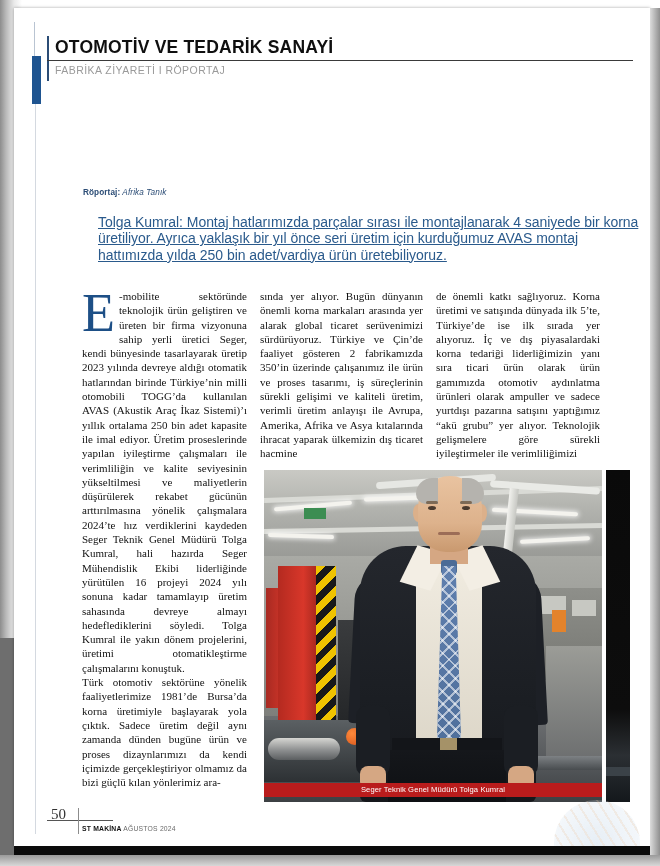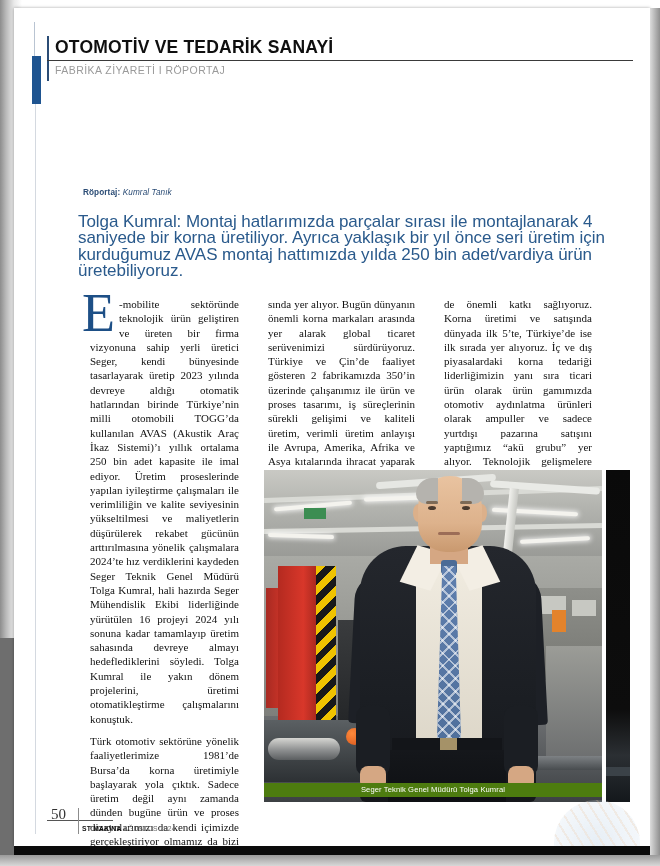--- a/index.html
+++ b/index.html
@@ -143,27 +143,28 @@
     top: 180px;
     font-size: 8.2px;
     color: #2b4c75;
     font-style: italic;
     letter-spacing: .1px;
   }
   .byline b { font-style: normal; font-weight: bold; }
 
   .lead {
     position: absolute;
-    left: 64px;
+    left: 84px;
     top: 206px;
     width: 546px;
-    font-size: 17px;
+    font-size: 14px;
     line-height: 16.3px;
     color: #2a5a8c;
     letter-spacing: -0.05px;
+    text-decoration: underline;
   }
 
   
   .col {
     position: absolute;
     top: 281px;
     width: 165px;
     font-family: "Liberation Serif", serif;
     font-size: 11px;
     line-height: 14.3px;
@@ -185,21 +186,21 @@
     padding: 2px 4px 0 0;
     margin-top: 1px;
   }
   .q {
     font-weight: bold;
     display: block;
     margin: 11px 0 0 0;
     text-align: left;
     line-height: 14.6px;
   }
-  .col p { margin: 8px; }
+  .col p { margin: 0; }
 
   
   .photo {
     position: absolute;
     left: 250px;
     top: 462px;
     width: 338px;
     height: 332px;
     overflow: hidden;
     background: #8a8f93;
@@ -411,21 +412,21 @@
     background: linear-gradient(to bottom, #15171b, #0e1013);
   }
 
   
   .caption {
     position: absolute;
     left: 250px;
     top: 775px;
     width: 338px;
     height: 14px;
-    background: #4d7c0f;
+    background: #b91c1c;
     color: #ffffff;
     font-size: 7.6px;
     line-height: 14px;
     text-align: center;
     letter-spacing: .1px;
   }
 
   
   .folio-rule {
     position: absolute; left: 33px; top: 812px; width: 66px; height: 1.2px;
@@ -471,21 +472,21 @@
 
     <div class="kicker-rule-v"></div>
     <div class="masthead">
       <div class="section-title">OTOMOTİV VE TEDARİK SANAYİ</div>
     </div>
     <div class="section-rule"></div>
     <div class="subsection">FABRİKA ZİYARETİ I RÖPORTAJ</div>
 
 
     <div class="byline">
-      <b>Röportaj:</b><span> Kumral Tanık</span>
+      <b>Röportaj:</b><span> Afrika Tanık</span>
     </div>
 
     <div class="lead">Tolga Kumral: Montaj hatlarımızda parçalar sırası ile montajlanarak 4 saniyede bir korna üretiliyor. Ayrıca yaklaşık bir yıl önce seri üretim için kurduğumuz AVAS montaj hattımızda yılda 250 bin adet/vardiya ürün üretebiliyoruz.</div>
 
     <div class="col" id="col1">
       <span class="dropcap">E</span>
       <p>-mobilite sektöründe teknolojik ürün geliştiren ve üreten bir firma vizyonuna sahip yerli üretici Seger, kendi bünyesinde tasarlayarak üretip 2023 yılında devreye aldığı otomatik hatlarından birinde Türkiye’nin milli otomobili TOGG’da kullanılan AVAS (Akustik Araç İkaz Sistemi)’ı yıllık ortalama 250 bin adet kapasite ile imal ediyor. Üretim proseslerinde yapılan iyileştirme çalışmaları ile verimliliğin ve kalite seviyesinin yükseltilmesi ve maliyetlerin düşürülerek rekabet gücünün arttırılmasına yönelik çalışmalara 2024’te hız verdiklerini kaydeden Seger Teknik Genel Müdürü Tolga Kumral, hali hazırda Seger Mühendislik Ekibi liderliğinde yürütülen 16 projeyi 2024 yılı sonuna kadar tamamlayıp üretim sahasında devreye almayı hedeflediklerini söyledi. Tolga Kumral ile yakın dönem projelerini, üretimi otomatikleştirme çalışmalarını konuştuk.</p>
       <p>Türk otomotiv sektörüne yönelik faaliyetlerimize 1981’de Bursa’da korna üretimiyle başlayarak yola çıktık. Sadece üretim değil aynı zamanda dünden bugüne ürün ve proses dizaynlarımızı da kendi içimizde gerçekleştiriyor olmamız da bizi güçlü kılan yönlerimiz ara-</p>
     </div>
 

